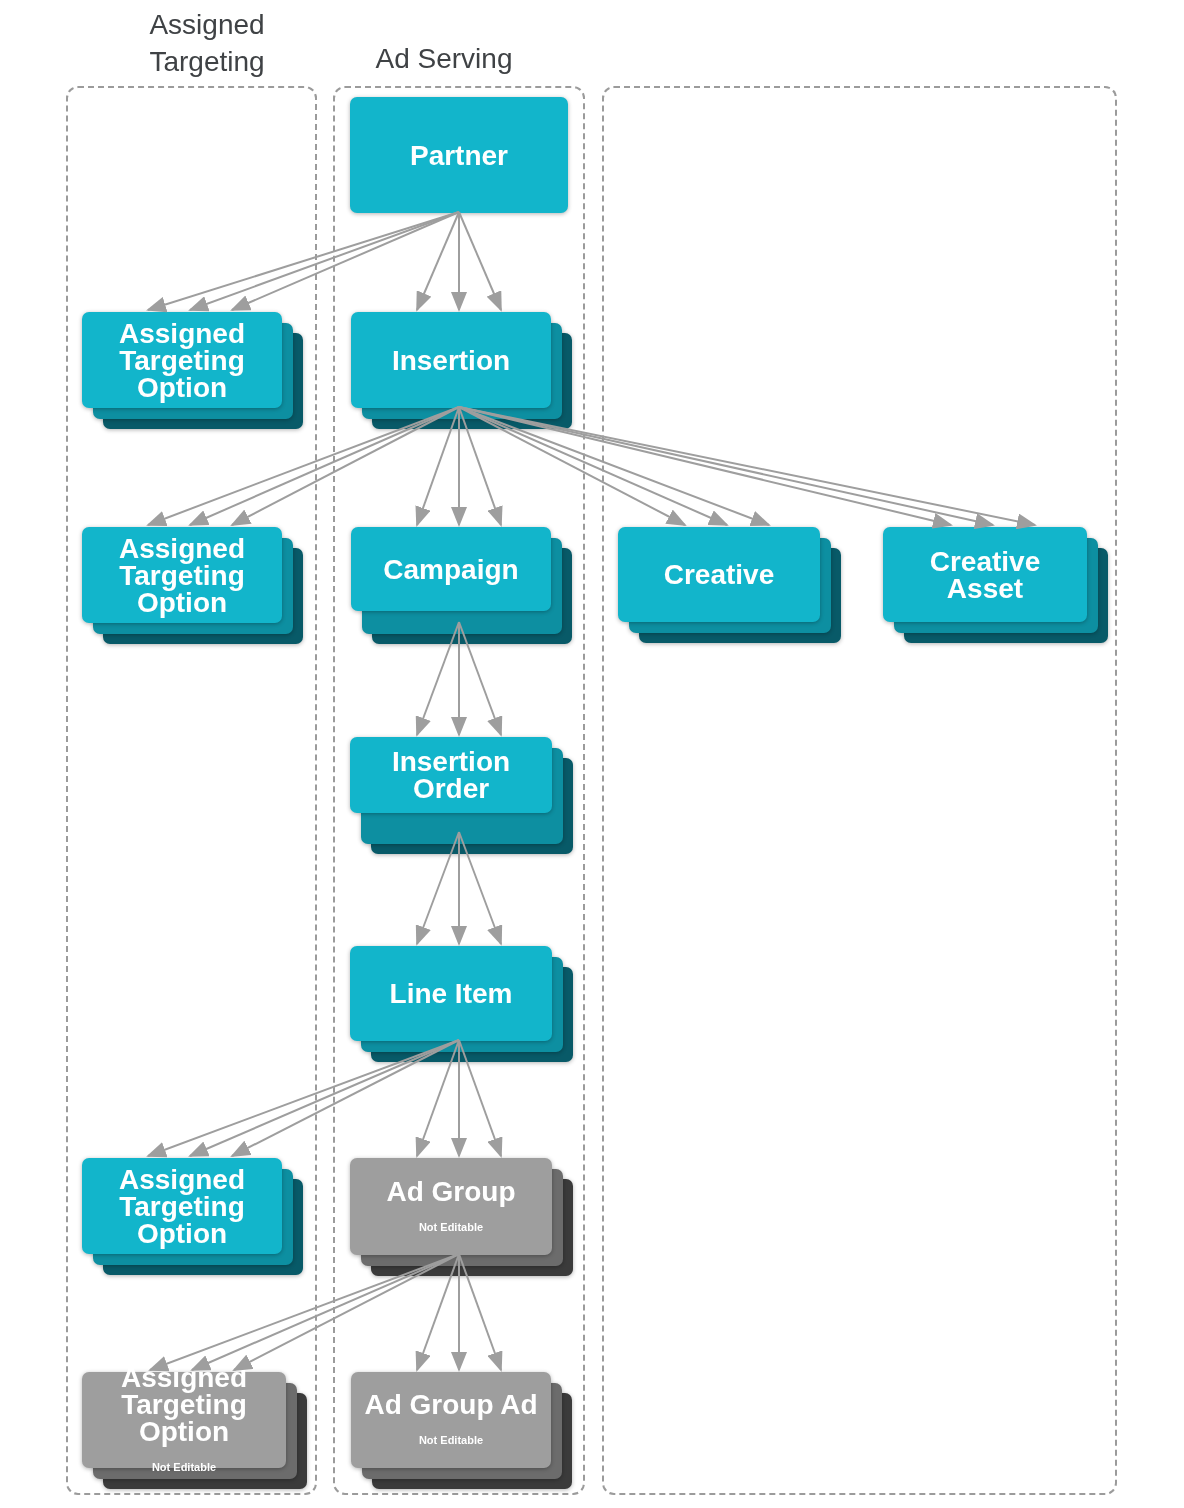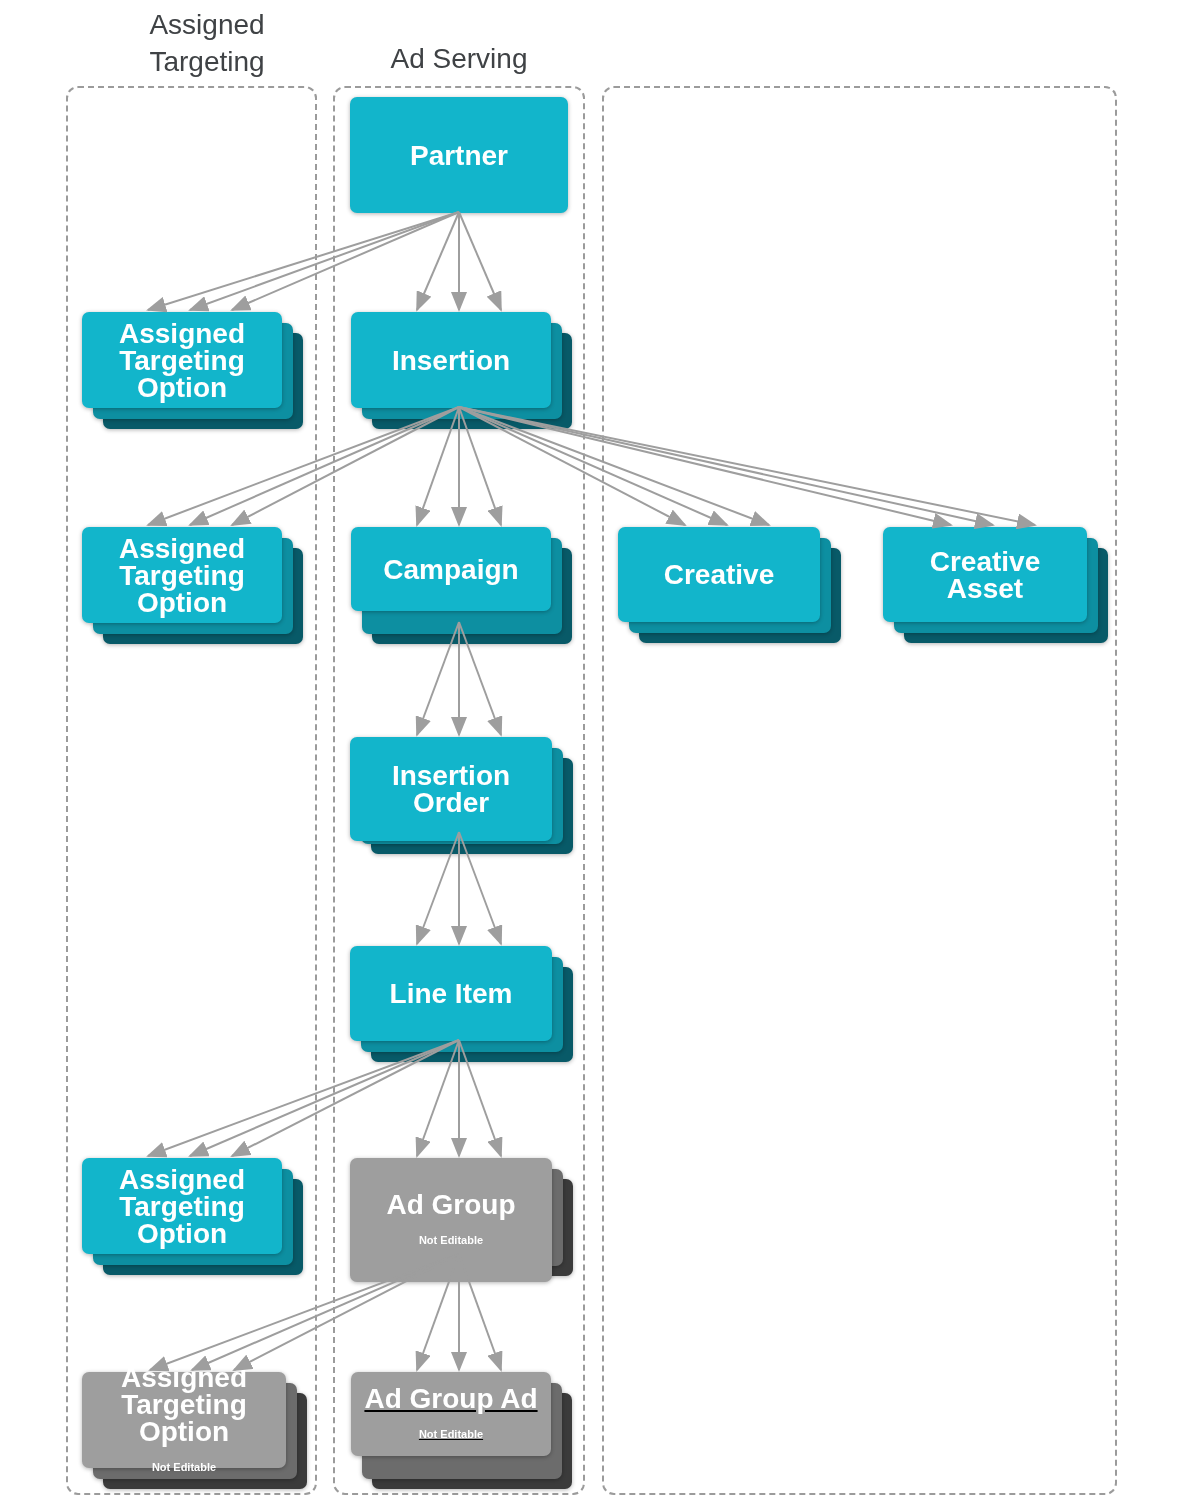--- a/index.html
+++ b/index.html
@@ -17,21 +17,21 @@
   }
   .col-header {
     position: absolute;
     color: #3F4245;
     font-size: 28px;
     line-height: 37px;
     text-align: center;
     z-index: 2;
   }
   #hdr-assigned-targeting { left: 127px; top: 6px;  width: 160px; }
-  #hdr-ad-serving         { left: 309px; top: 40px; width: 300px; }
+  #hdr-ad-serving         { left: 294px; top: 40px; width: 300px; }
   #hdr-creatives          { left: 695px; top: 42px; width: 300px; }
 
   .column-region {
     position: absolute;
     border: 2px dashed #9B9B9B;
     border-radius: 12px;
     box-sizing: border-box;
     z-index: 1;
     background: transparent;
   }
@@ -146,21 +146,21 @@
       <div class="node teal" style="left: 883px; top: 527px; width: 204px; height: 95px;">
         <div class="node-layer l3" style="width: 204px; height: 95px;"></div>
         <div class="node-layer l2" style="width: 204px; height: 95px;"></div>
         <div class="node-layer l1" style="width: 204px; height: 95px;">
           <div class="node-label">Creative Asset</div>
         </div>
       </div>
       <div class="node teal" style="left: 350px; top: 737px; width: 202px; height: 96px;">
         <div class="node-layer l3" style="width: 202px; height: 96px;"></div>
         <div class="node-layer l2" style="width: 202px; height: 96px;"></div>
-        <div class="node-layer l1" style="width: 202px; height: 104px;">
+        <div class="node-layer l1" style="width: 202px; height: 76px;">
           <div class="node-label">Insertion Order</div>
         </div>
       </div>
       <div class="node teal" style="left: 350px; top: 946px; width: 202px; height: 95px;">
         <div class="node-layer l3" style="width: 202px; height: 95px;"></div>
         <div class="node-layer l2" style="width: 202px; height: 95px;"></div>
         <div class="node-layer l1" style="width: 202px; height: 95px;">
           <div class="node-label">Line Item</div>
         </div>
       </div>
@@ -169,38 +169,38 @@
         <div class="node-layer l2" style="width: 200px; height: 96px;"></div>
         <div class="node-layer l1" style="width: 200px; height: 96px;">
           <div class="node-label">Assigned
 Targeting
 Option</div>
         </div>
       </div>
       <div class="node gray" style="left: 350px; top: 1158px; width: 202px; height: 97px;">
         <div class="node-layer l3" style="width: 202px; height: 97px;"></div>
         <div class="node-layer l2" style="width: 202px; height: 97px;"></div>
-        <div class="node-layer l1" style="width: 202px; height: 124px;">
+        <div class="node-layer l1" style="width: 202px; height: 97px;">
           <div class="node-label">Ad Group</div>
           <div class="node-sublabel">Not Editable</div>
         </div>
       </div>
       <div class="node gray" style="left: 82px; top: 1372px; width: 204px; height: 96px;">
         <div class="node-layer l3" style="width: 204px; height: 96px;"></div>
         <div class="node-layer l2" style="width: 204px; height: 96px;"></div>
         <div class="node-layer l1" style="width: 204px; height: 96px;">
           <div class="node-label">Assigned
 Targeting Option</div>
           <div class="node-sublabel">Not Editable</div>
         </div>
       </div>
       <div class="node gray" style="left: 351px; top: 1372px; width: 200px; height: 96px;">
         <div class="node-layer l3" style="width: 200px; height: 96px;"></div>
         <div class="node-layer l2" style="width: 200px; height: 96px;"></div>
-        <div class="node-layer l1" style="width: 200px; height: 84px; text-decoration: underline;">
+        <div class="node-layer l1" style="width: 200px; height: 96px;">
           <div class="node-label">Ad Group Ad</div>
           <div class="node-sublabel">Not Editable</div>
         </div>
       </div>
     </div>
 
   <svg id="edges-svg" width="1184" height="1508">
     <defs>
       <marker id="arrowhead" viewBox="0 0 10 8" refX="9" refY="4" markerWidth="10" markerHeight="8" orient="auto">
         <path d="M0,0 L10,4 L0,8 Z" fill="#9E9E9E"></path>

